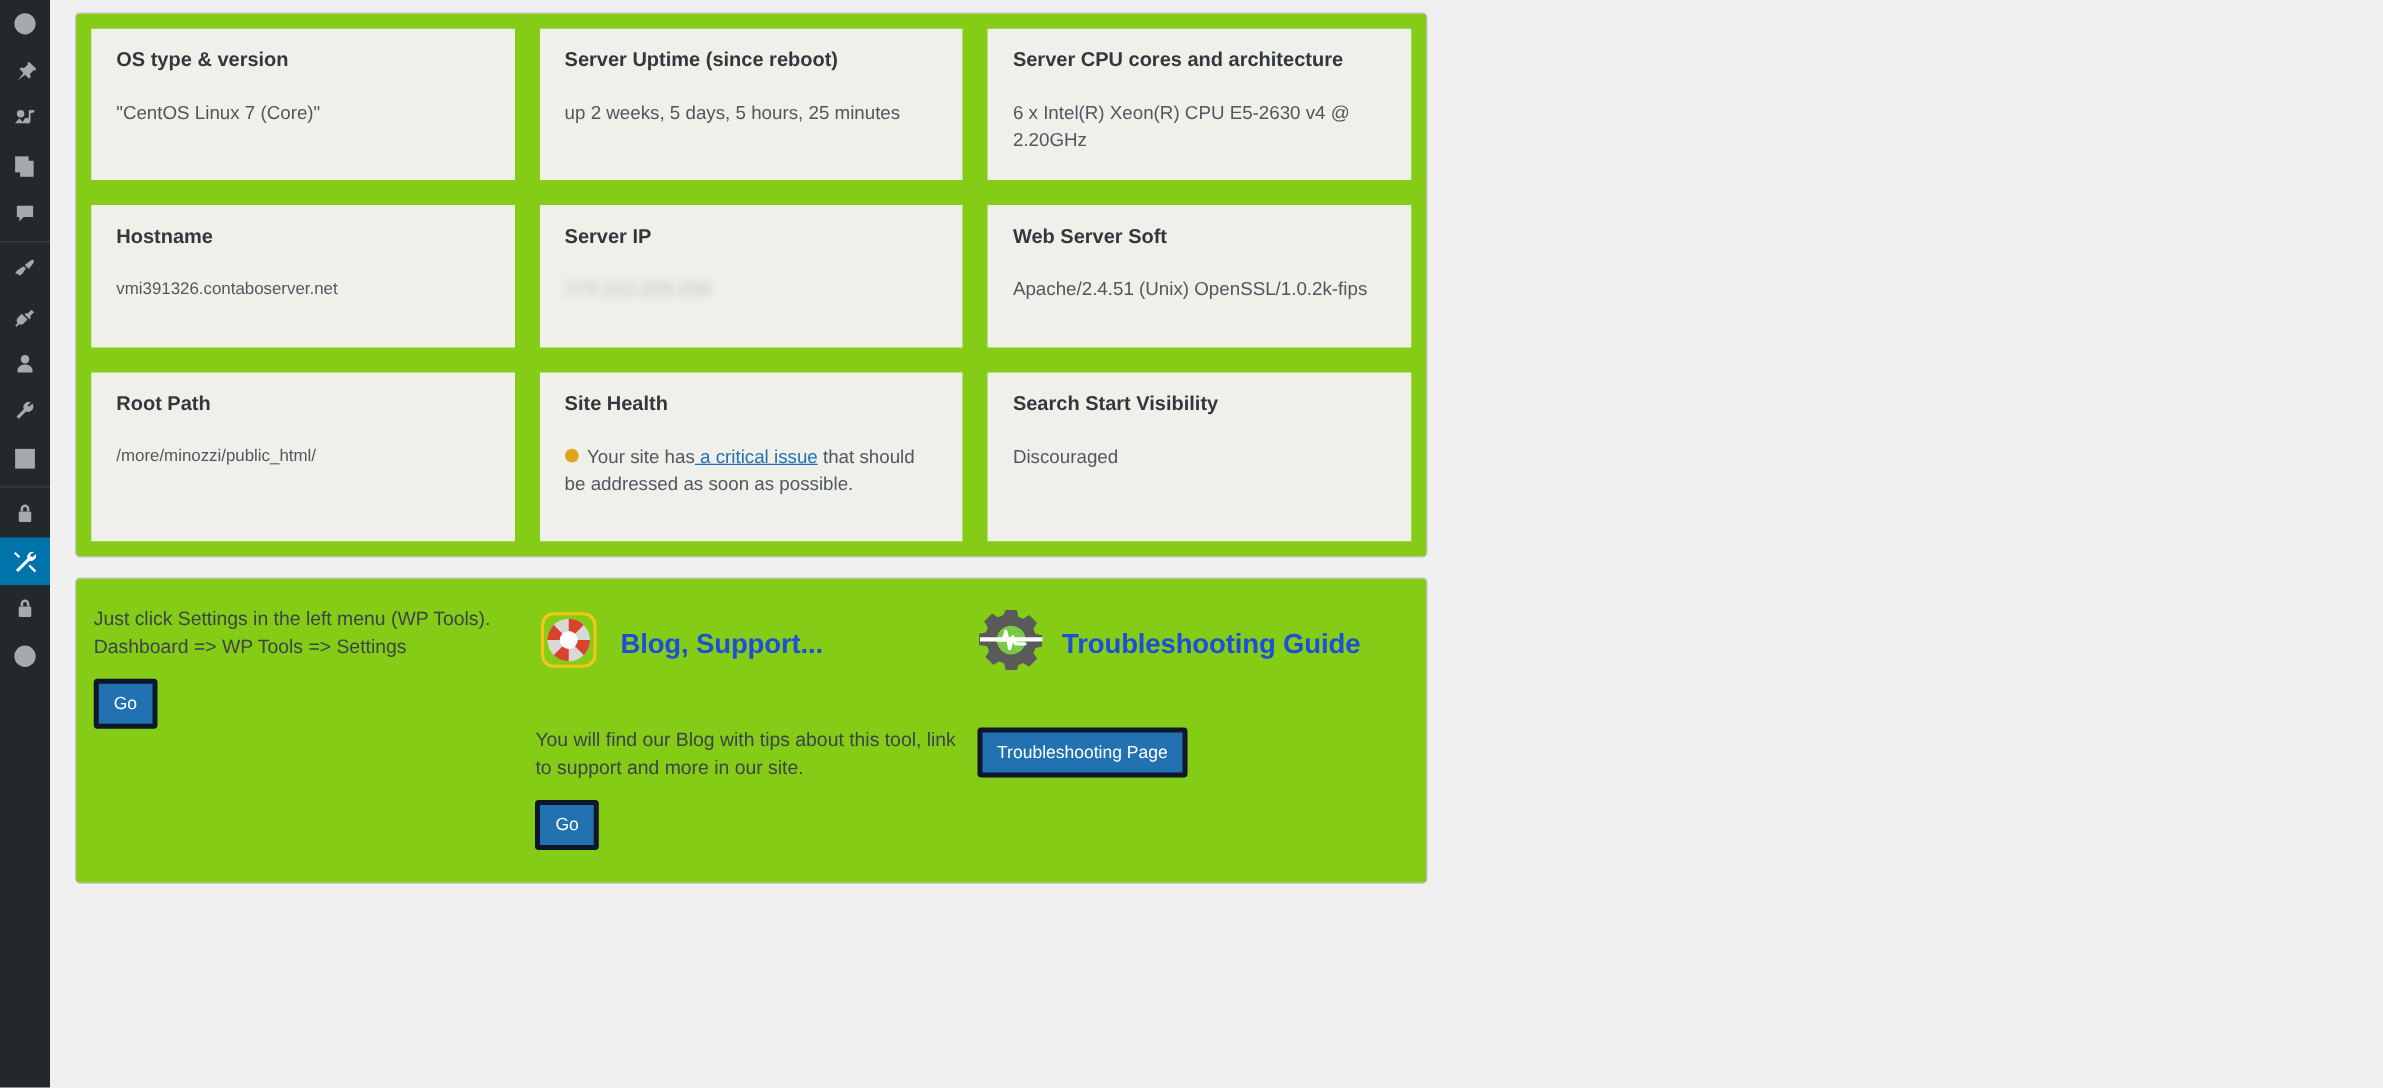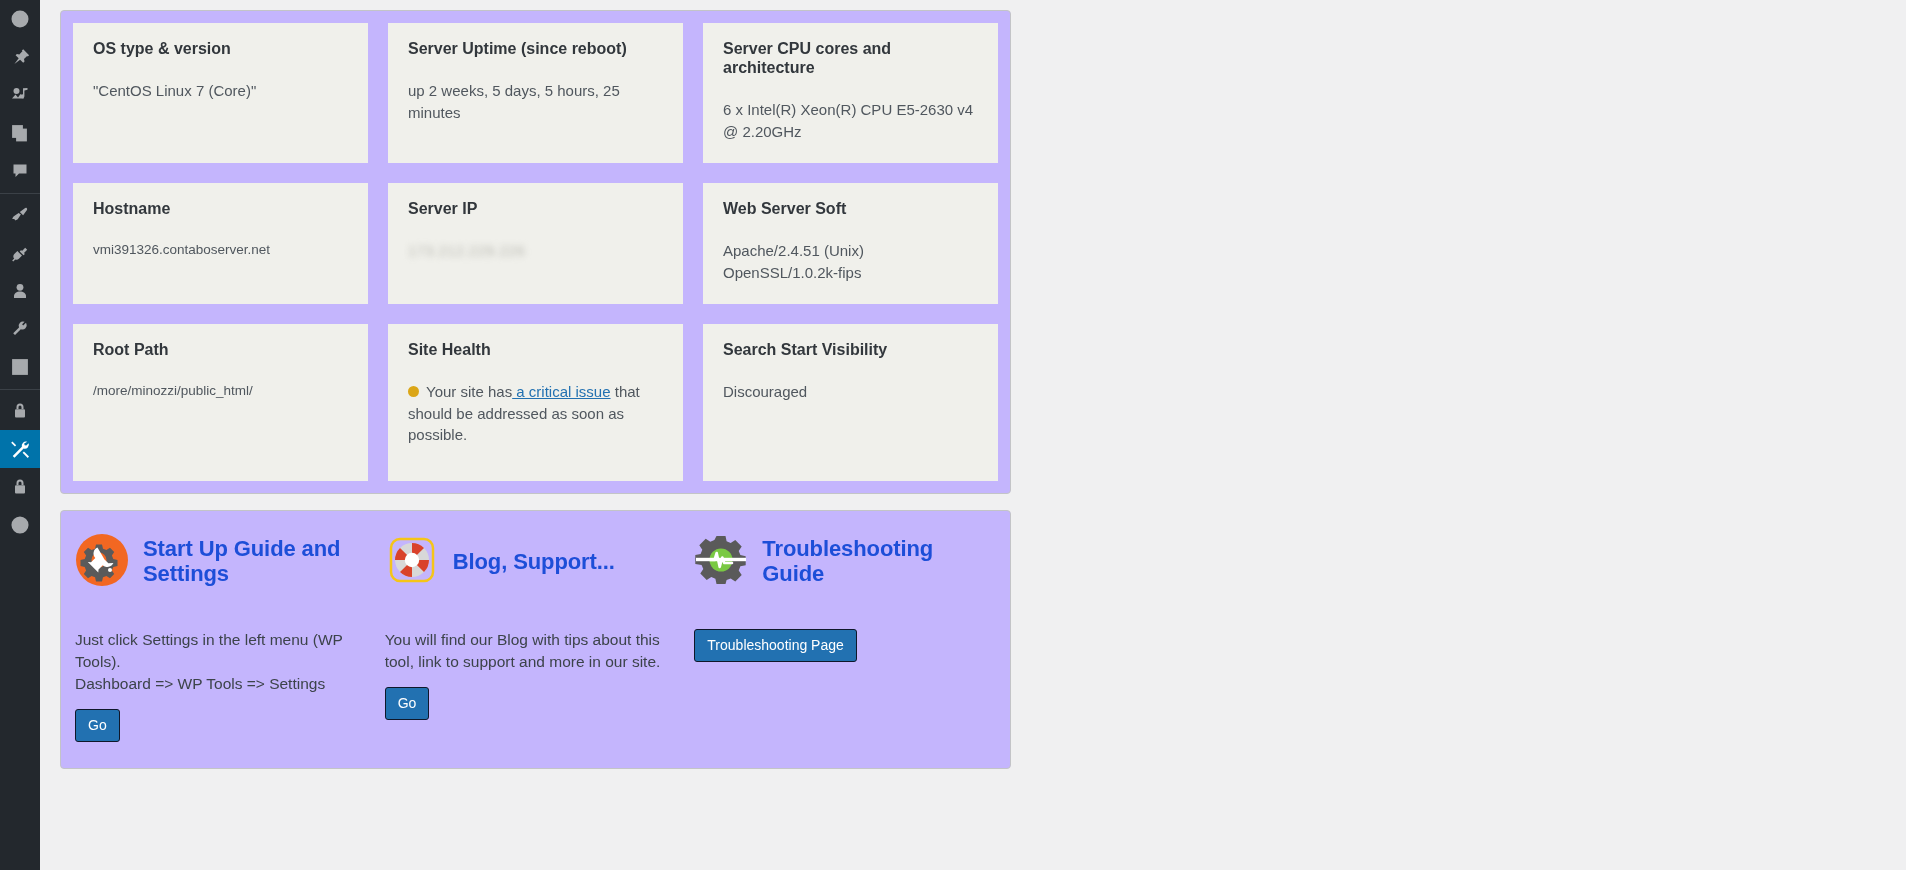--- a/index.html
+++ b/index.html
@@ -40,25 +40,25 @@
 
   
   #wpcontent {
     position: absolute; left: 40px; top: 0;
     width: 1866px; height: 870px;
     background: #f0f0f1;
   }
   #wpbody { padding: 10px 10px 0 20px; }
 
   .postbox {
-    background: #c4b5fd;
+    background: #84cc16;
     border: 1px solid #c3c4c7;
     border-radius: 4px;
     margin: 0 0 16px 0;
-    width: 951px;
+    width: 1082px;
   }
 
   
   .info-grid {
     display: grid;
     grid-template-columns: repeat(3, 1fr);
     gap: 20px 20px;
     padding: 12px 12px;
   }
   .info-card {
@@ -121,21 +121,21 @@
   .guide-col p {
     margin: 0 0 14px 0;
     font-size: 15.5px;
     color: #3c434a;
     line-height: 1.42;
   }
   .btn {
     display: inline-block;
     background: #2271b1;
     color: #fff;
-    border: 1px solid #0f172a;
+    border: 4px solid #0f172a;
     border-radius: 3px;
     padding: 6px 12px 7px 12px;
     font-size: 14px;
     line-height: 1.3;
     text-decoration: none;
     cursor: pointer;
   }
   .icon-badge { flex: 0 0 auto; }
 </style>
 </head>
@@ -305,32 +305,20 @@
         <p class="val">Discouraged</p>
       </div>
 
     </div>
   </div>
 
   <div class="postbox">
     <div class="guide-grid">
 
       <div class="guide-col">
-        <div class="guide-head">
-          <span class="icon-badge">
-            <svg width="54" height="54" viewBox="0 0 54 54">
-              <circle cx="27" cy="27" r="26" fill="#f26722"></circle>
-              <path fill="#5a5a5a" d="M21 11.5h6l1 4.2 3.4 1.4 3.6-2.3 4.2 4.2-2.3 3.6 1.4 3.4 4.2 1v6l-4.2 1-1.4 3.4 2.3 3.6-4.2 4.2-3.6-2.3-3.4 1.4-1 4.2h-6l-1-4.2-3.4-1.4-3.6 2.3-4.2-4.2 2.3-3.6-1.4-3.4-4.2-1v-6l4.2-1 1.4-3.4-2.3-3.6 4.2-4.2 3.6 2.3 3.4-1.4z"></path>
-              <circle cx="24" cy="27" r="7.5" fill="#f26722"></circle>
-              <path fill="#ffffff" d="M22.5 14.4a6.6 6.6 0 0 0-2.2 10.6L16 29.3l-3.2-.2 10.5 10.5.2-3.1 4.3-4.3a6.6 6.6 0 0 0 10.6-2.2l-5 .3-3.9-3.9z"></path>
-              <circle cx="35" cy="37" r="2" fill="#ffffff"></circle>
-            </svg>
-          </span>
-          <h2>Start Up Guide and Settings</h2>
-        </div>
         <p>Just click Settings in the left menu (WP Tools).<br>Dashboard =&gt; WP Tools =&gt; Settings</p>
         <a class="btn" href="#">Go</a>
       </div>
 
       <div class="guide-col">
         <div class="guide-head">
           <span class="icon-badge">
             <svg width="54" height="54" viewBox="0 0 54 54">
               <rect x="6" y="6" width="42" height="42" rx="9" fill="none" stroke="#f5c518" stroke-width="2.5"></rect>
               <circle cx="27" cy="27" r="17" fill="#d8d8d8"></circle>

